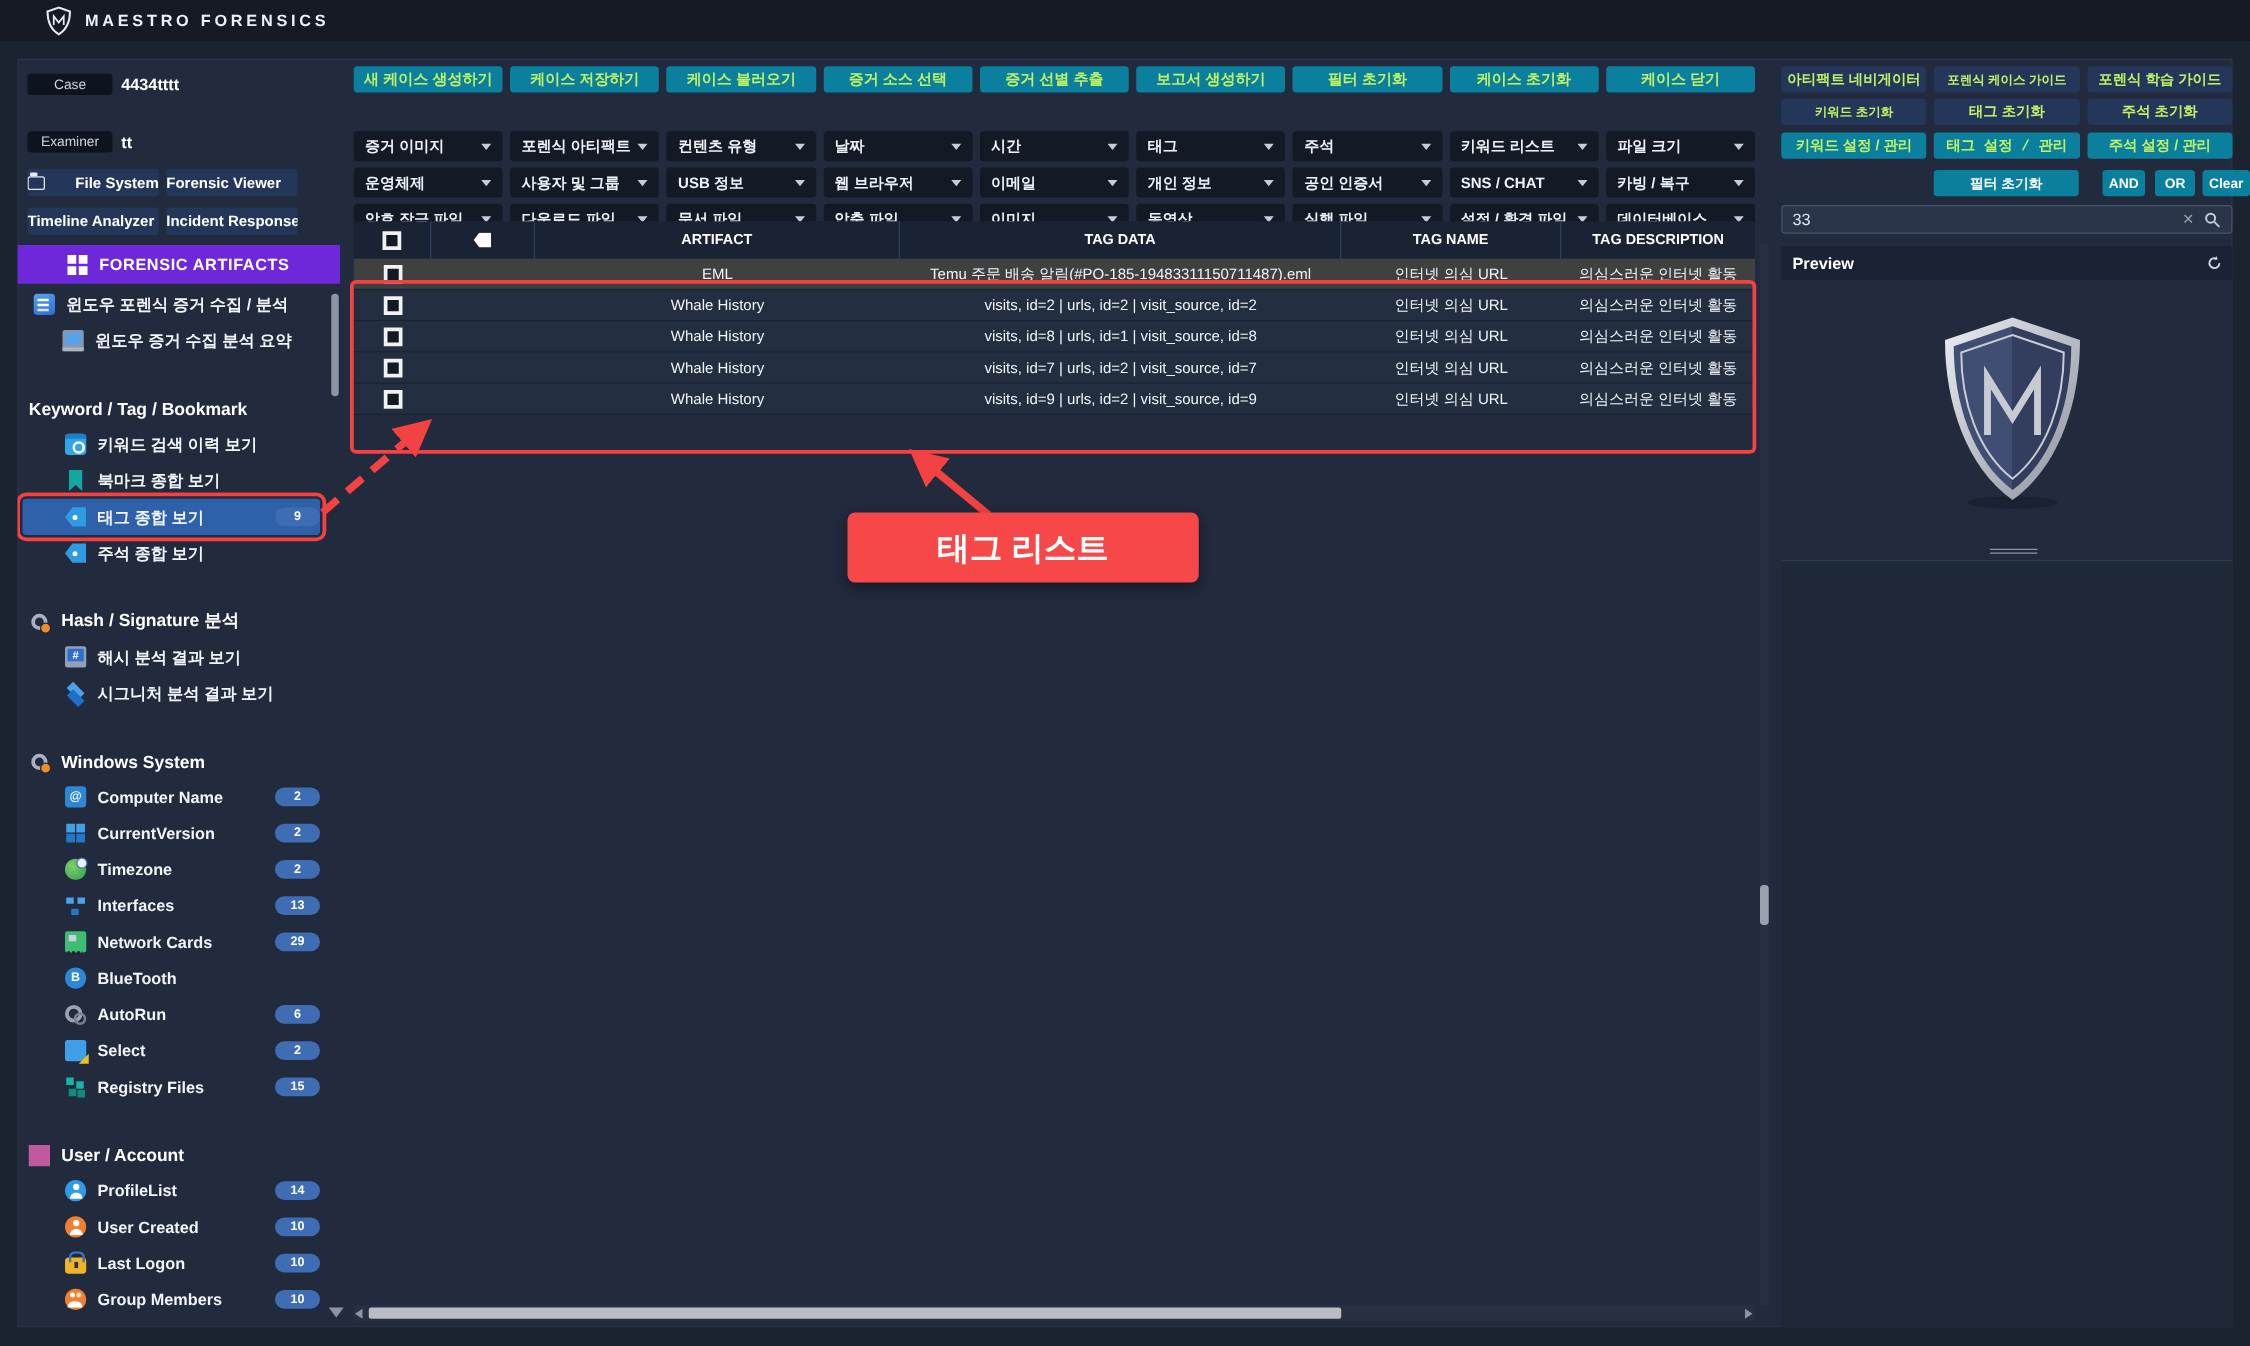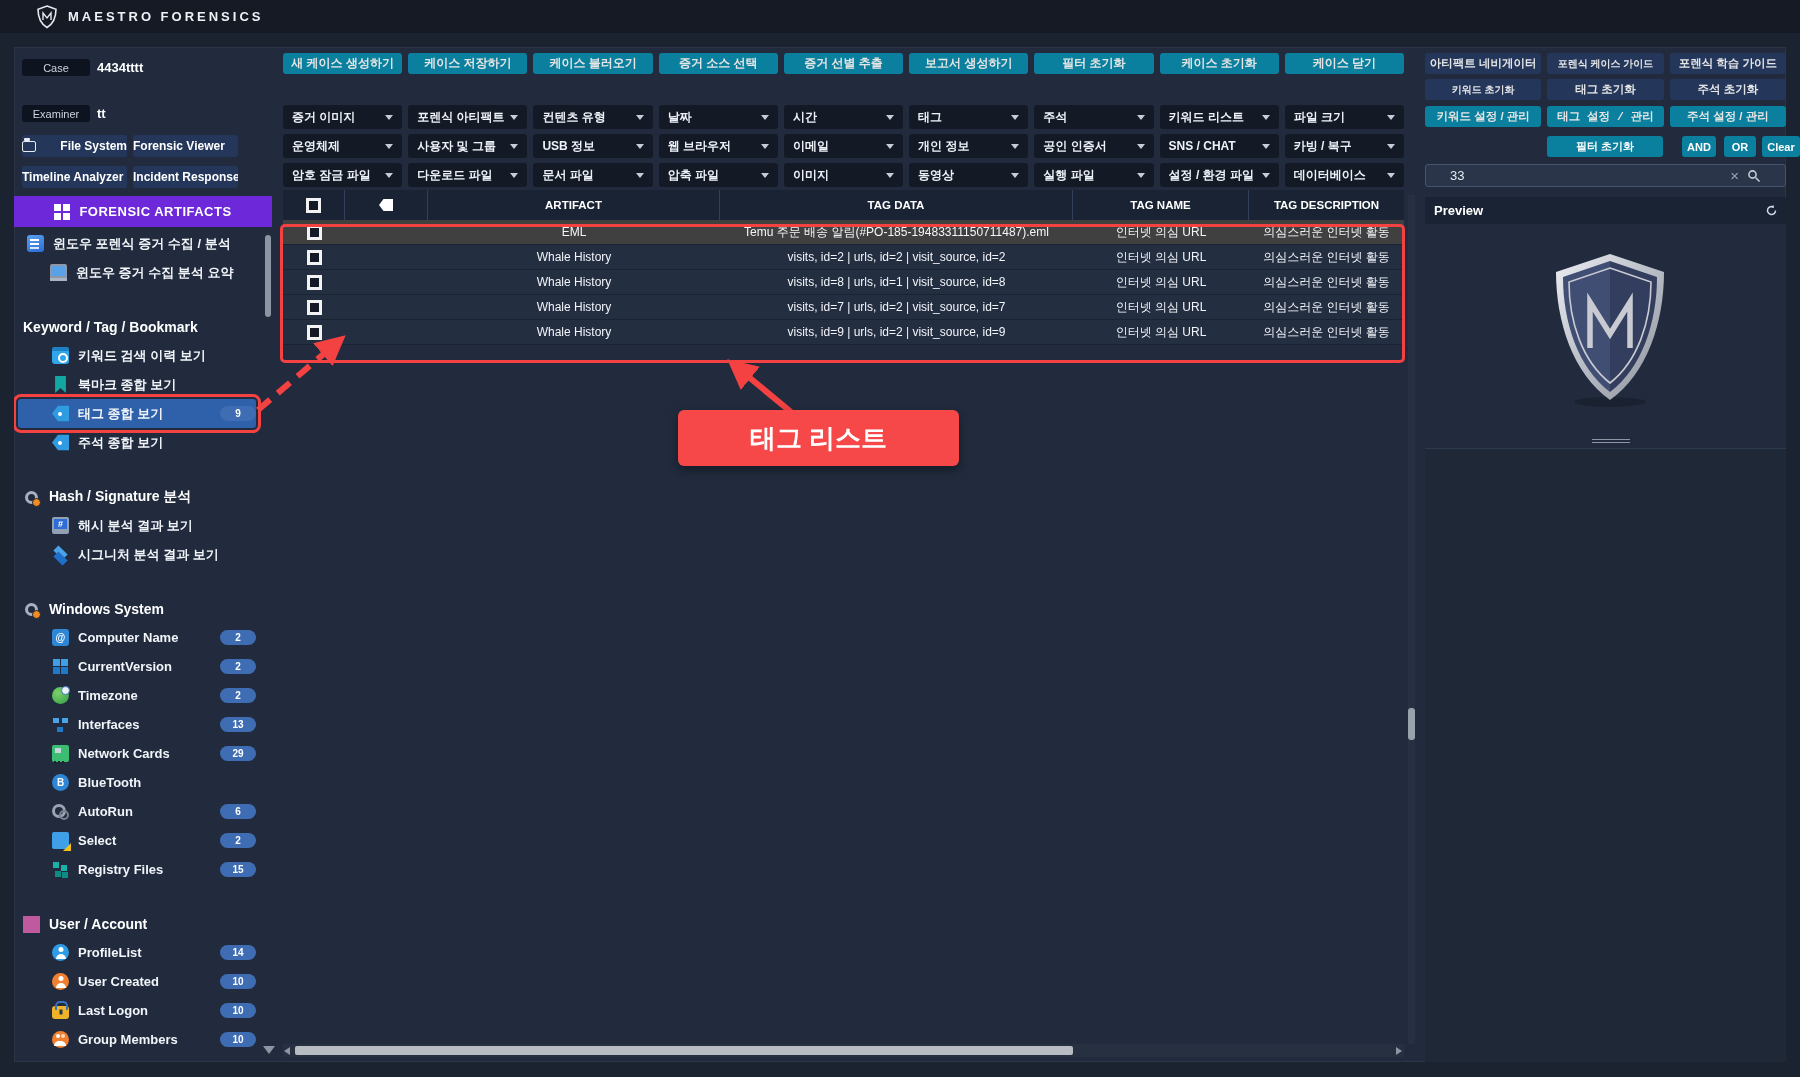--- a/index.html
+++ b/index.html
@@ -35,29 +35,29 @@
 .tree-item.root{padding-left:9px}
 .tree-item.child{padding-left:32px}
 .tree-item .lbl{font-size:13px;font-weight:bold;color:#f2f5fa;white-space:nowrap}
 .tree-item.selected{background:#2e61aa;outline:3px solid #f44141;outline-offset:2px}
 .badge{margin-left:auto;min-width:36px;height:15px;padding:0 6px;border-radius:8px;background:#3f6db3;color:#fff;font-size:10px;font-weight:bold;display:flex;align-items:center;justify-content:center}
 #side-scroll-thumb{position:absolute;left:265px;top:235px;width:6px;height:82px;background:#8d95a3;border-radius:3px}
 #side-scroll-down{position:absolute;left:263px;top:1046px;width:0;height:0;border-left:6px solid transparent;border-right:6px solid transparent;border-top:8px solid #8d95a3;cursor:pointer}
 
 
 .btn-grid{position:absolute;left:283px;width:1121px;display:grid;grid-template-columns:repeat(9,1fr);gap:6px}
-.btn{display:flex;align-items:center;justify-content:center;font-weight:bold;font-size:12px;color:#e5e5e5;border-radius:3px;cursor:pointer;white-space:nowrap;overflow:hidden}
+.btn{display:flex;align-items:center;justify-content:center;font-weight:bold;font-size:12px;color:#bef264;border-radius:3px;cursor:pointer;white-space:nowrap;overflow:hidden}
 .teal{background:#0b7f9e}
 .navy{background:#24375b}
 .dropdown{background:#131a26;border-radius:3px;display:flex;align-items:center;justify-content:space-between;padding:0 9px;color:#eef2f8;cursor:pointer;overflow:hidden}
 .dropdown .dd-label{font-size:12px;font-weight:bold;white-space:nowrap;overflow:hidden}
 .caret{width:0;height:0;border-left:4px solid transparent;border-right:4px solid transparent;border-top:5px solid #c6cdd9;flex:none;margin-left:6px}
 
 
-#table{position:absolute;left:283px;top:190px;width:1121px}
+#table{position:absolute;left:283px;top:177px;width:1121px}
 .thead,.trow{display:grid;grid-template-columns:62px 83px 292px 353px 176px 155px;align-items:center}
 .thead{height:30px;background:#1a2334}
 .th{height:100%;display:flex;align-items:center;justify-content:center;color:#fff;font-size:11.5px;font-weight:bold;border-right:1px solid #323f5a;white-space:nowrap;overflow:hidden}
 .th:last-child{border-right:none}
 .trow{height:25px;background:#242e41;border-bottom:1px solid #1a2332;cursor:pointer}
 .trow.sel{background:#404040}
 .tc{height:100%;display:flex;align-items:center;justify-content:center;font-size:12px;color:#f2f5fa;white-space:nowrap;overflow:hidden}
 .checkbox{width:15px;height:15px;background:#131a26;border:3px solid #f2f2f2;cursor:pointer;flex:none}
 .tag-glyph{width:14px;height:13px;background:#fff;clip-path:polygon(0 50%,32% 4%,100% 4%,100% 96%,32% 96%)}
 
@@ -65,21 +65,21 @@
 #tbl-vtrack{position:absolute;left:1408px;top:195px;width:7px;height:849px;background:#273041}
 #tbl-vthumb{position:absolute;left:1408px;top:708px;width:7px;height:32px;background:#99a1ad;border-radius:3px}
 #hscroll-track{position:absolute;left:283px;top:1044px;width:1121px;height:13px;background:#273041}
 #hscroll-thumb{position:absolute;left:295px;top:1046px;width:778px;height:9px;background:#b9bdc3;border-radius:2px;cursor:grab}
 #hscroll-left{position:absolute;left:284px;top:1047px;width:0;height:0;border-top:4px solid transparent;border-bottom:4px solid transparent;border-right:6px solid #8d95a3;cursor:pointer}
 #hscroll-right{position:absolute;left:1396px;top:1047px;width:0;height:0;border-top:4px solid transparent;border-bottom:4px solid transparent;border-left:6px solid #8d95a3;cursor:pointer}
 
 
 .rgrid{position:absolute;left:1425px;width:361px;display:grid;grid-template-columns:repeat(3,1fr);gap:6px}
 .sm-btn{position:absolute;height:21px;display:flex;align-items:center;justify-content:center;background:#0b7f9e;border-radius:3px;color:#fff;font-size:11px;font-weight:bold;cursor:pointer}
-#search-bar{position:absolute;left:1425px;top:164px;width:361px;height:23px;background:#2b3549;border:1px solid #46536e;border-radius:3px;display:flex;align-items:center;padding:0 24px;gap:8px}
+#search-bar{position:absolute;left:1425px;top:164px;width:361px;height:23px;background:#2b3549;border:1px solid #46536e;border-radius:3px;display:flex;align-items:center;padding:0 8px;gap:8px}
 #search-input{flex:1;background:transparent;border:none;outline:none;color:#e4e9f2;font-size:13px;font-family:"Liberation Sans",sans-serif}
 .x-icon{color:#9aa3b2;font-size:15px;line-height:1;cursor:pointer}
 .x-icon::before{content:"\00d7"}
 #preview-header{position:absolute;left:1425px;top:197px;width:361px;height:27px;background:#1a2334;display:flex;align-items:center;color:#fff;font-size:13px;font-weight:bold;padding-left:9px}
 #preview-refresh{margin-left:auto;margin-right:8px;cursor:pointer;display:flex}
 #preview-body{position:absolute;left:1425px;top:224px;width:361px;height:224px;background:#212b3d}
 #preview-lower{position:absolute;left:1425px;top:448px;width:361px;height:614px;background:#1f2837;border-top:1px solid #2c3a4e}
 #shield{position:absolute;left:1548px;top:250px}
 #splitter{position:absolute;left:1592px;top:439px;width:38px;cursor:row-resize}
 #splitter div{height:0;border-top:1px solid #8d95a3;margin-bottom:2px}

